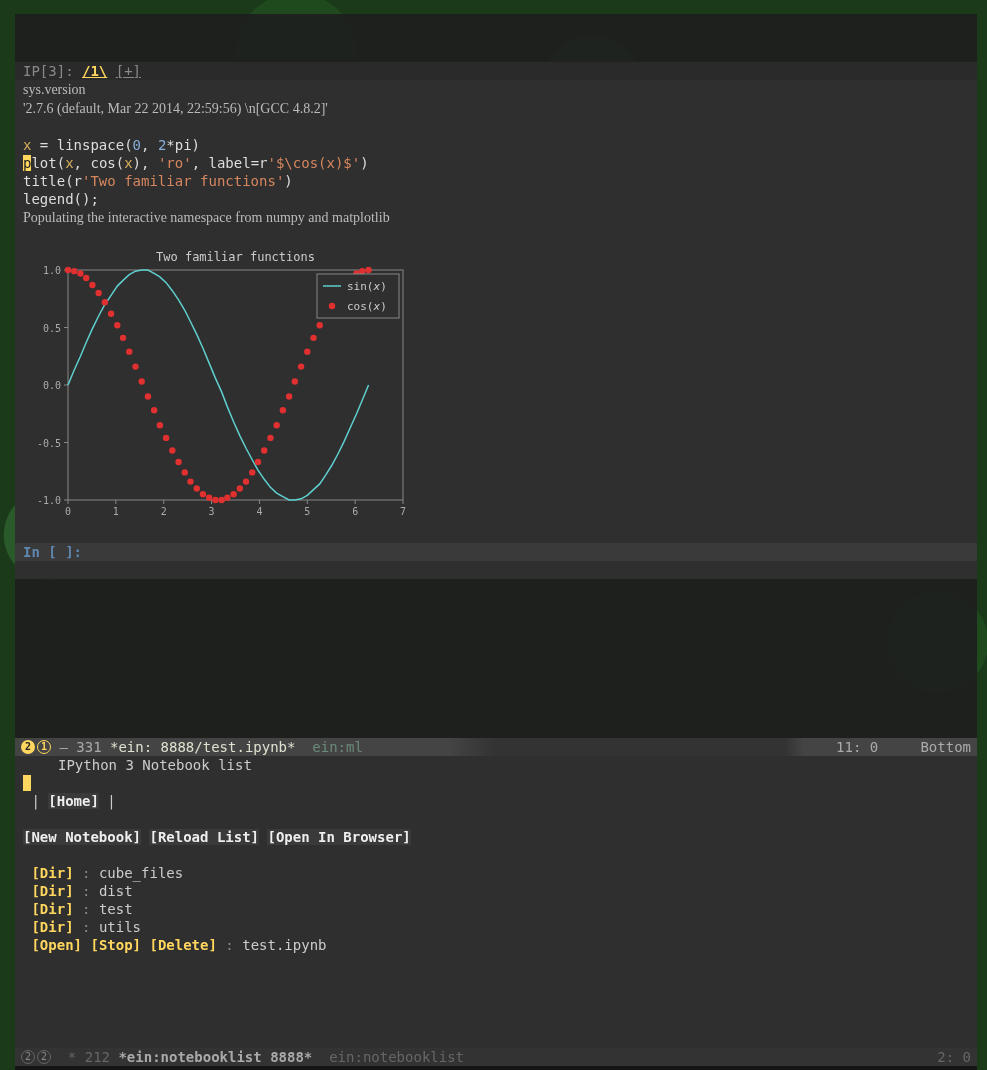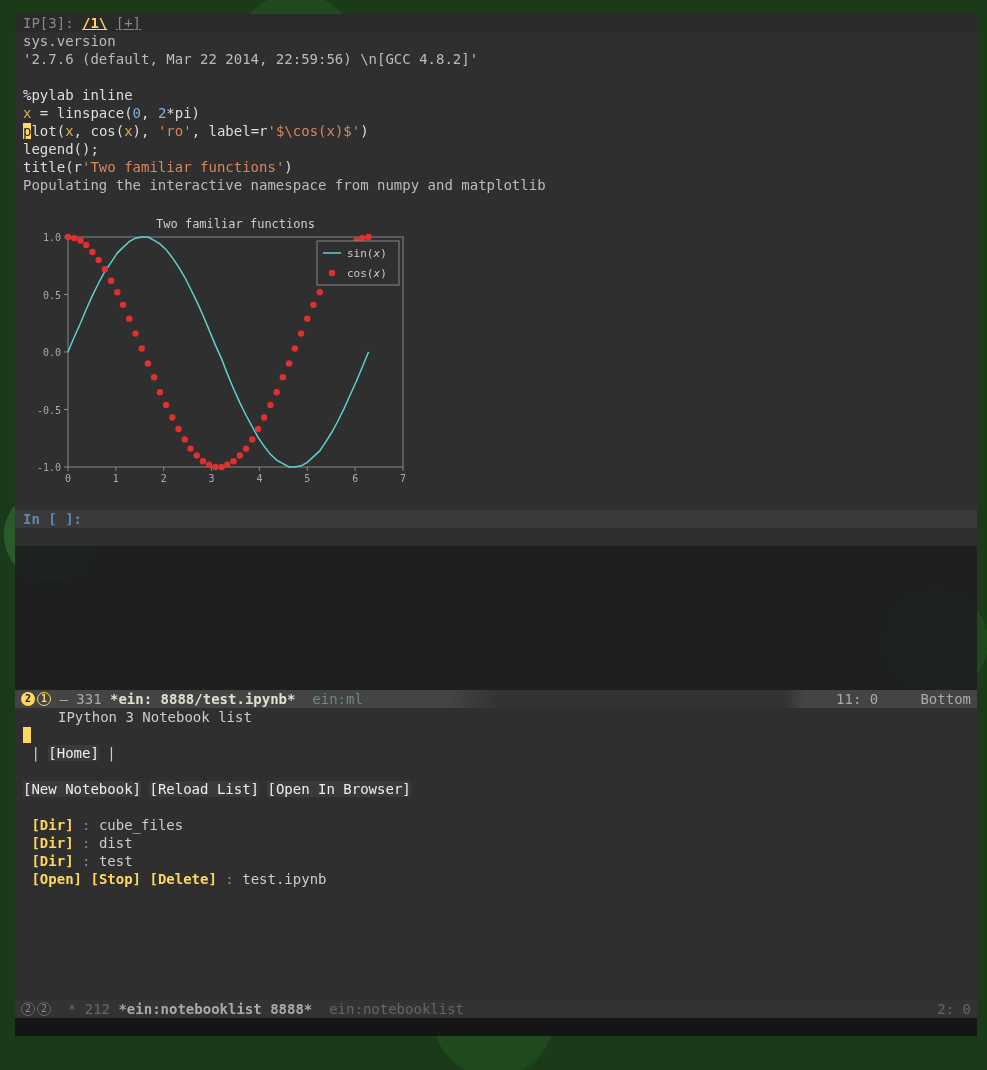--- a/index.html
+++ b/index.html
@@ -25,65 +25,66 @@
 .editor {
   position: absolute;
   left: 15px;
   top: 14px;
   width: 962px;
   background: rgba(30,30,30,0.92);
 }
 .upper-buffer {
   height: 676px;
   background: rgba(30,30,30,0.0);
+  margin-top: 48px;
 }
 .lower-buffer {
   height: 292px;
   background: rgba(30,30,30,0.0);
 }
 .row { white-space: pre; padding-left: 8px; }
 .tabline { background: #2a2a2a; color: #888; }
 .tabline .active { color: #ffd75f; text-decoration: underline; font-weight: bold; }
 .tabline .prefix { color: #888; }
 .cell-header { background: #3a3a3a; }
 .cell-in { color: #5f87af; font-weight: bold; }
 .output-area { background: #2f2f2f; color: #ccc; }
-.txt-gray { color: #bbb; }
+.txt-gray { color: #bbb; font-family: Liberation Serif, serif; }
 .txt-white { color: #ddd; }
 .txt-lblue { color: #87afd7; }
 .txt-str { color: #d7875f; }
 .txt-var { color: #d7af5f; }
 .cursor { background: #ffd75f; color: #222; }
 .modeline {
   height: 18px;
   background: linear-gradient(to right, #444 0%, #444 45%, #333 50%, #333 80%, #444 82%, #444 100%);
   color: #aaa;
   display: flex;
   align-items: center;
   padding: 0 6px;
   white-space: pre;
 }
 .modeline .dot2 { display:inline-block; width:14px; height:14px; border-radius:50%; background:#ffd75f; color:#222; font-size:10px; line-height:14px; text-align:center; font-weight:bold; }
 .modeline .dot1 { display:inline-block; width:14px; height:14px; border-radius:50%; background:#444; color:#ffd75f; border:1px solid #ffd75f; font-size:10px; line-height:12px; text-align:center; font-weight:bold; }
-.modeline .bufname { color: #e0e0d0; font-weight: bold; }
+.modeline .bufname { color: #e0e0d0; font-weight: normal; }
 .modeline .mode { color: #6a8a7a; }
 .modeline-inactive {
   height: 18px;
   background: #333;
   color: #666;
   display: flex;
   align-items: center;
   padding: 0 6px;
   white-space: pre;
 }
 .modeline-inactive .dotinact { display:inline-block; width:14px; height:14px; border-radius:50%; background:#333; color:#888; border:1px solid #666; font-size:10px; line-height:12px; text-align:center; }
 .modeline-inactive .bufname { color: #aaa; font-weight: bold; }
 .minibuffer { height: 18px; background: rgba(20,20,20,0.9); }
 .nb-title { color: #ccc; padding-left: 43px; }
-.nb-link { color: #eee; font-weight: normal; background: #3a3a3a; }
+.nb-link { color: #eee; font-weight: bold; background: #3a3a3a; }
 .nb-dir { color: #ffd75f; font-weight: bold; }
 .nb-sep { color: #888; }
 .nb-file { color: #ccc; }
 svg.chart { background: #2f2f2f; display:block; margin-left: 8px; }
 .spacer { flex: 1; }
 </style>
 </head>
 <body>
 
 <div class="editor">
@@ -92,25 +93,24 @@
     <div class="row tabline"><span class="prefix">IP[3]: </span><span class="active">/1\</span> <span class="prefix" style="text-decoration:underline;">[+]</span></div>
 
     <div class="output-area">
       <div class="row"><span class="txt-gray">sys.version</span></div>
       <div class="row"><span class="txt-gray">'2.7.6 (default, Mar 22 2014, 22:59:56) \n[GCC 4.8.2]'</span></div>
       <div class="row"> </div>
     </div>
 
 
     <div class="output-area">
-      <div class="row"><span class="txt-white">%pylab inline</span></div>
       <div class="row"><span class="txt-var">x</span><span class="txt-white"> = linspace(</span><span class="txt-lblue">0</span><span class="txt-white">, </span><span class="txt-lblue">2</span><span class="txt-white">*pi)</span></div>
       <div class="row"><span class="cursor">p</span><span class="txt-white">lot(</span><span class="txt-var">x</span><span class="txt-white">, cos(</span><span class="txt-var">x</span><span class="txt-white">), </span><span class="txt-str">'ro'</span><span class="txt-white">, label=r</span><span class="txt-str">'$\cos(x)$'</span><span class="txt-white">)</span></div>
+      <div class="row"><span class="txt-white">title(r</span><span class="txt-str">'Two familiar functions'</span><span class="txt-white">)</span></div>
       <div class="row"><span class="txt-white">legend();</span></div>
-      <div class="row"><span class="txt-white">title(r</span><span class="txt-str">'Two familiar functions'</span><span class="txt-white">)</span></div>
       <div class="row"><span class="txt-gray">Populating the interactive namespace from numpy and matplotlib</span></div>
       <div class="row"> </div>
 
       <svg class="chart" width="390" height="280">
         <g id="chart-g">
             <rect x="45" y="25" width="335" height="230" fill="none" stroke="#888" stroke-width="1"></rect>
             <text x="212.5" y="16" fill="#ccc" font-size="12" text-anchor="middle">Two familiar functions</text>
             <line x1="45" y1="255" x2="41" y2="255" stroke="#888"></line>
             <text x="38" y="259" fill="#aaa" font-size="10" text-anchor="end">-1.0</text>
             <line x1="45" y1="197.5" x2="41" y2="197.5" stroke="#888"></line>
@@ -221,20 +221,21 @@
     <div class="row nb-title">IPython 3 Notebook list</div>
     <div class="row"><span class="cursor"> </span></div>
     <div class="row"> | <span class="nb-link">[Home]</span> |</div>
     <div class="row"> </div>
     <div class="row"><span class="nb-link">[New Notebook]</span> <span class="nb-link">[Reload List]</span> <span class="nb-link">[Open In Browser]</span></div>
     <div class="row"> </div>
     <div id="nb-items">
         <div class="row"> <span class="nb-dir">[Dir]</span> <span class="nb-sep">:</span> <span class="nb-file">cube_files</span></div>
         <div class="row"> <span class="nb-dir">[Dir]</span> <span class="nb-sep">:</span> <span class="nb-file">dist</span></div>
         <div class="row"> <span class="nb-dir">[Dir]</span> <span class="nb-sep">:</span> <span class="nb-file">test</span></div>
+        <div class="row"> <span class="nb-dir">[Dir]</span> <span class="nb-sep">:</span> <span class="nb-file">utils</span></div>
       </div>
     <div class="row"> <span class="nb-dir">[Open]</span> <span class="nb-dir">[Stop]</span> <span class="nb-dir">[Delete]</span> <span class="nb-sep">:</span> <span class="nb-file">test.ipynb</span></div>
   </div>
 
   <div class="modeline-inactive">
     <span class="dotinact">2</span>
     <span style="width:2px"></span>
     <span class="dotinact">2</span>
     <span>  * 212 </span>
     <span class="bufname">*ein:notebooklist 8888*</span>

